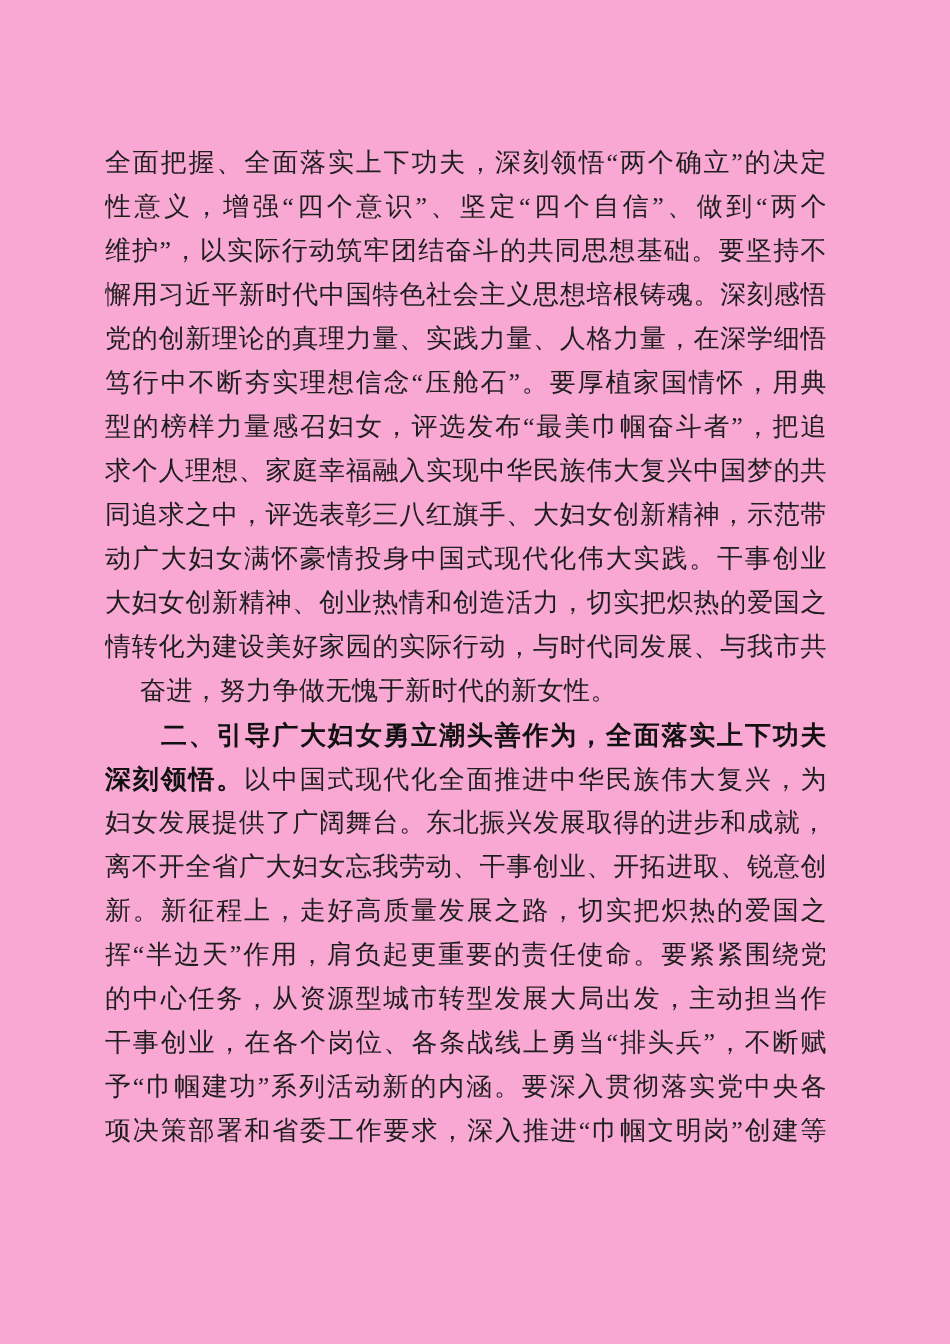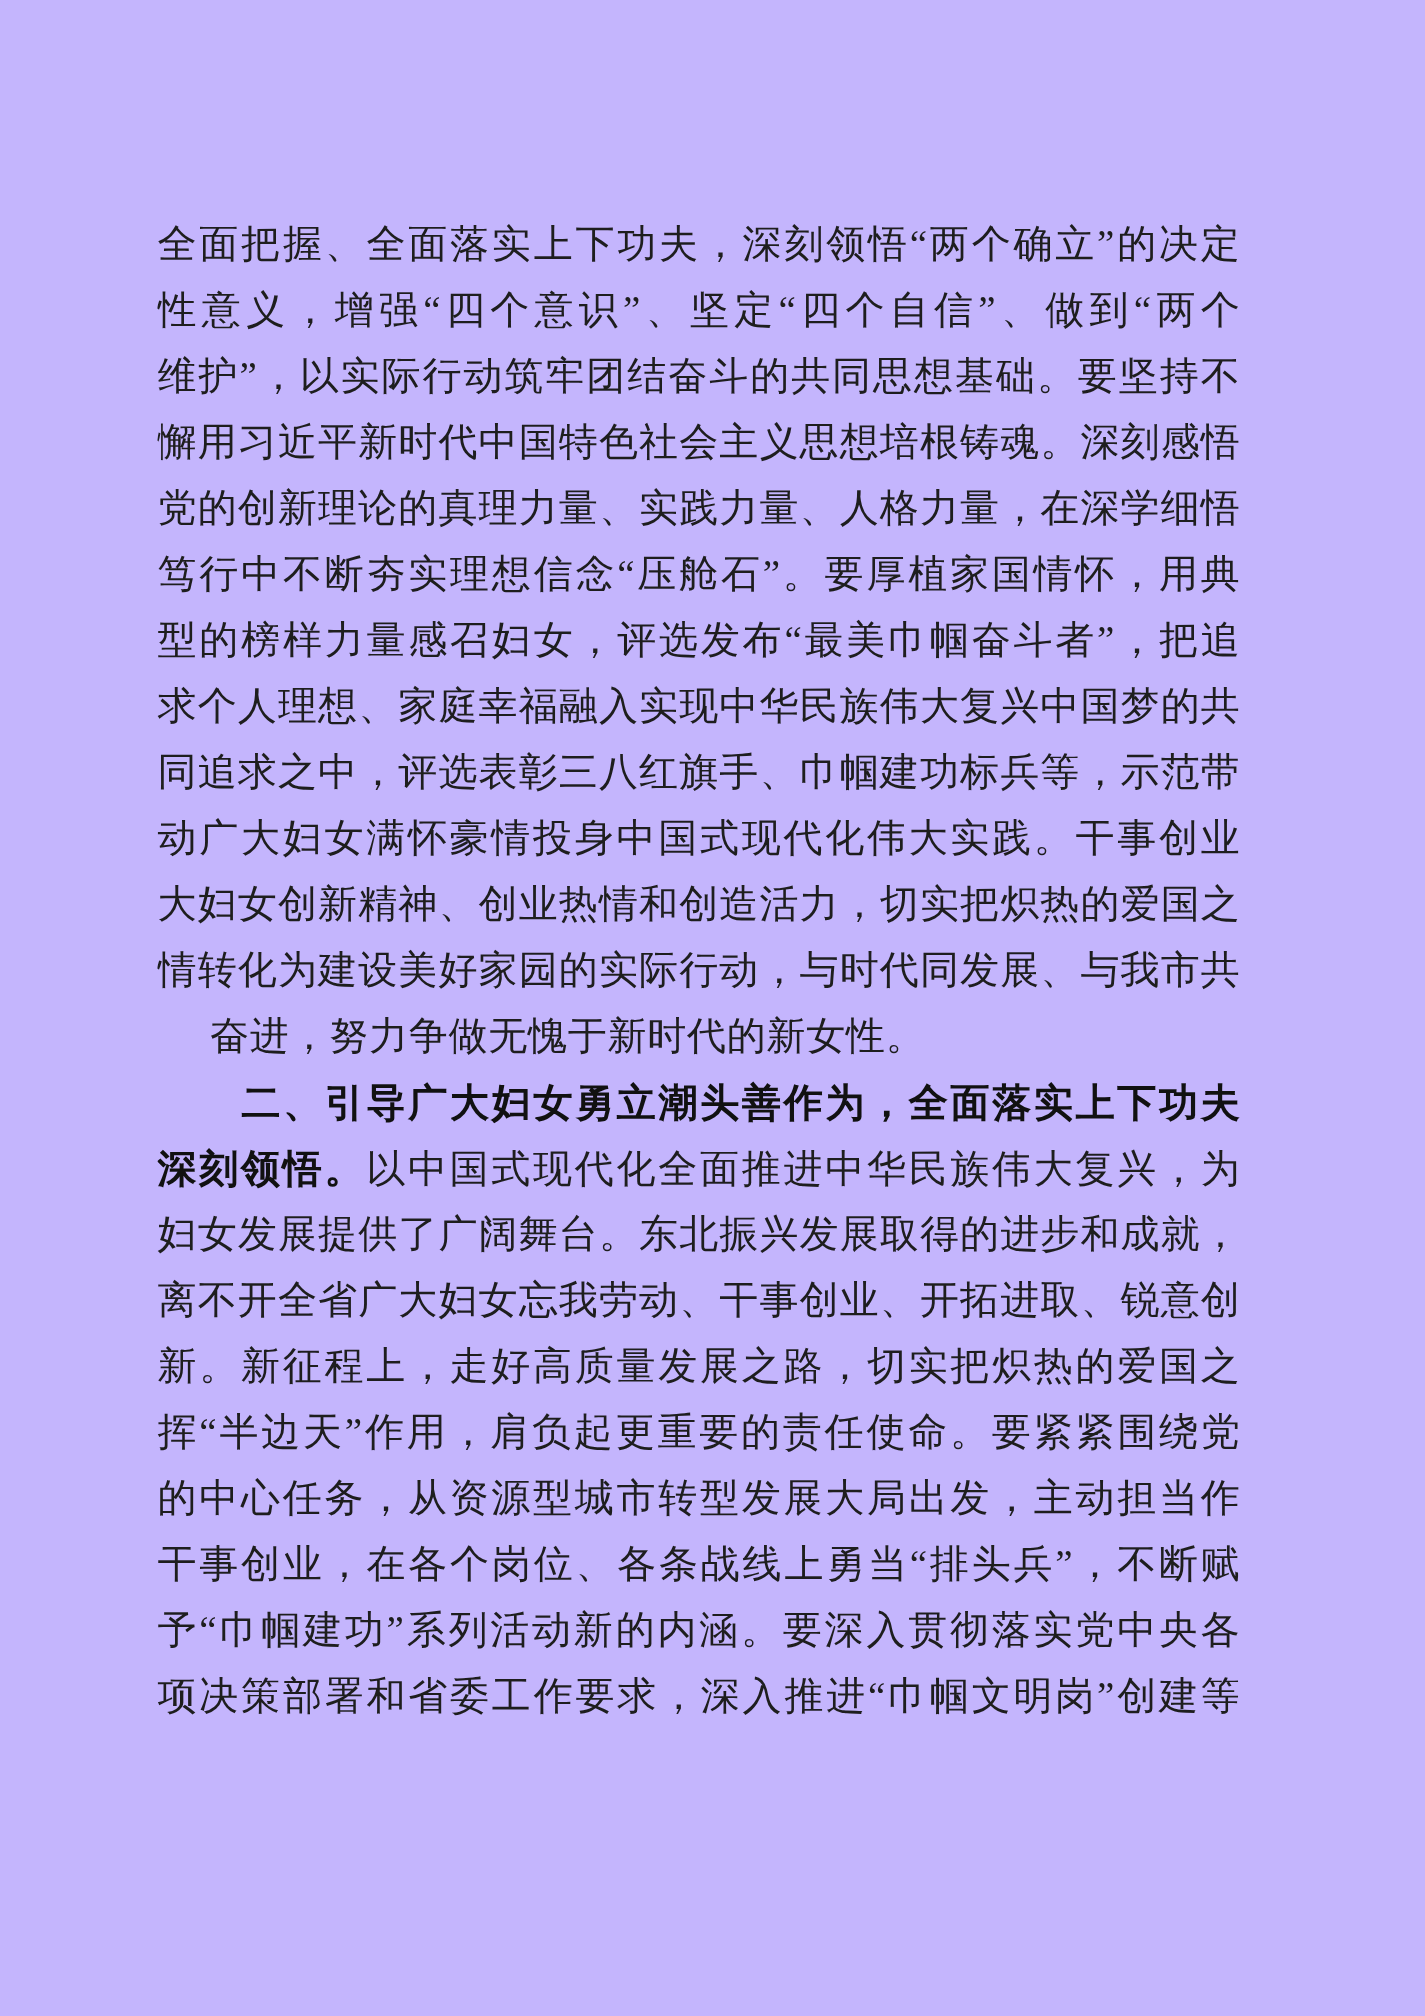--- a/index.html
+++ b/index.html
@@ -12,21 +12,21 @@
     height: 1344px;
     position: relative;
     overflow: hidden;
     font-family: "Liberation Serif", "DejaVu Serif", serif;
   }
   .page {
     position: absolute;
     left: 0; top: 0;
     width: 950px;
     height: 1344px;
-    background: #c4b5fd;
+    background: #f9a8d4;
   }
   .text-block {
     position: absolute;
     left: 105px;
     top: 141px;
     width: 722px;
   }
   .line {
     font-size: 26px;
     line-height: 44px;
@@ -61,21 +61,21 @@
 <div class="page">
   <div class="text-block">
       <div class="line"><span class="seg">全面把握、全面落实上下功夫，深刻领悟“两个确立”的决定</span></div>
       <div class="line"><span class="seg">性意义，增强“四个意识”、坚定“四个自信”、做到“两个</span></div>
       <div class="line"><span class="seg">维护”，以实际行动筑牢团结奋斗的共同思想基础。要坚持不</span></div>
       <div class="line"><span class="seg">懈用习近平新时代中国特色社会主义思想培根铸魂。深刻感悟</span></div>
       <div class="line"><span class="seg">党的创新理论的真理力量、实践力量、人格力量，在深学细悟</span></div>
       <div class="line"><span class="seg">笃行中不断夯实理想信念“压舱石”。要厚植家国情怀，用典</span></div>
       <div class="line"><span class="seg">型的榜样力量感召妇女，评选发布“最美巾帼奋斗者”，把追</span></div>
       <div class="line"><span class="seg">求个人理想、家庭幸福融入实现中华民族伟大复兴中国梦的共</span></div>
-      <div class="line"><span class="seg">同追求之中，评选表彰三八红旗手、巾帼建功标兵等，示范带</span></div>
+      <div class="line"><span class="seg">同追求之中，评选表彰三八红旗手、大妇女创新精神，示范带</span></div>
       <div class="line"><span class="seg">动广大妇女满怀豪情投身中国式现代化伟大实践。干事创业</span></div>
       <div class="line"><span class="seg">大妇女创新精神、创业热情和创造活力，切实把炽热的爱国之</span></div>
       <div class="line"><span class="seg">情转化为建设美好家园的实际行动，与时代同发展、与我市共</span></div>
       <div class="line short"><span class="seg">奋进，努力争做无愧于新时代的新女性。</span></div>
       <div class="line indent"><span class="seg heading">二、引导广大妇女勇立潮头善作为，全面落实上下功夫</span></div>
       <div class="line"><span class="seg heading">深刻领悟。</span><span class="seg">以中国式现代化全面推进中华民族伟大复兴，为</span></div>
       <div class="line"><span class="seg">妇女发展提供了广阔舞台。东北振兴发展取得的进步和成就，</span></div>
       <div class="line"><span class="seg">离不开全省广大妇女忘我劳动、干事创业、开拓进取、锐意创</span></div>
       <div class="line"><span class="seg">新。新征程上，走好高质量发展之路，切实把炽热的爱国之</span></div>
       <div class="line"><span class="seg">挥“半边天”作用，肩负起更重要的责任使命。要紧紧围绕党</span></div>

